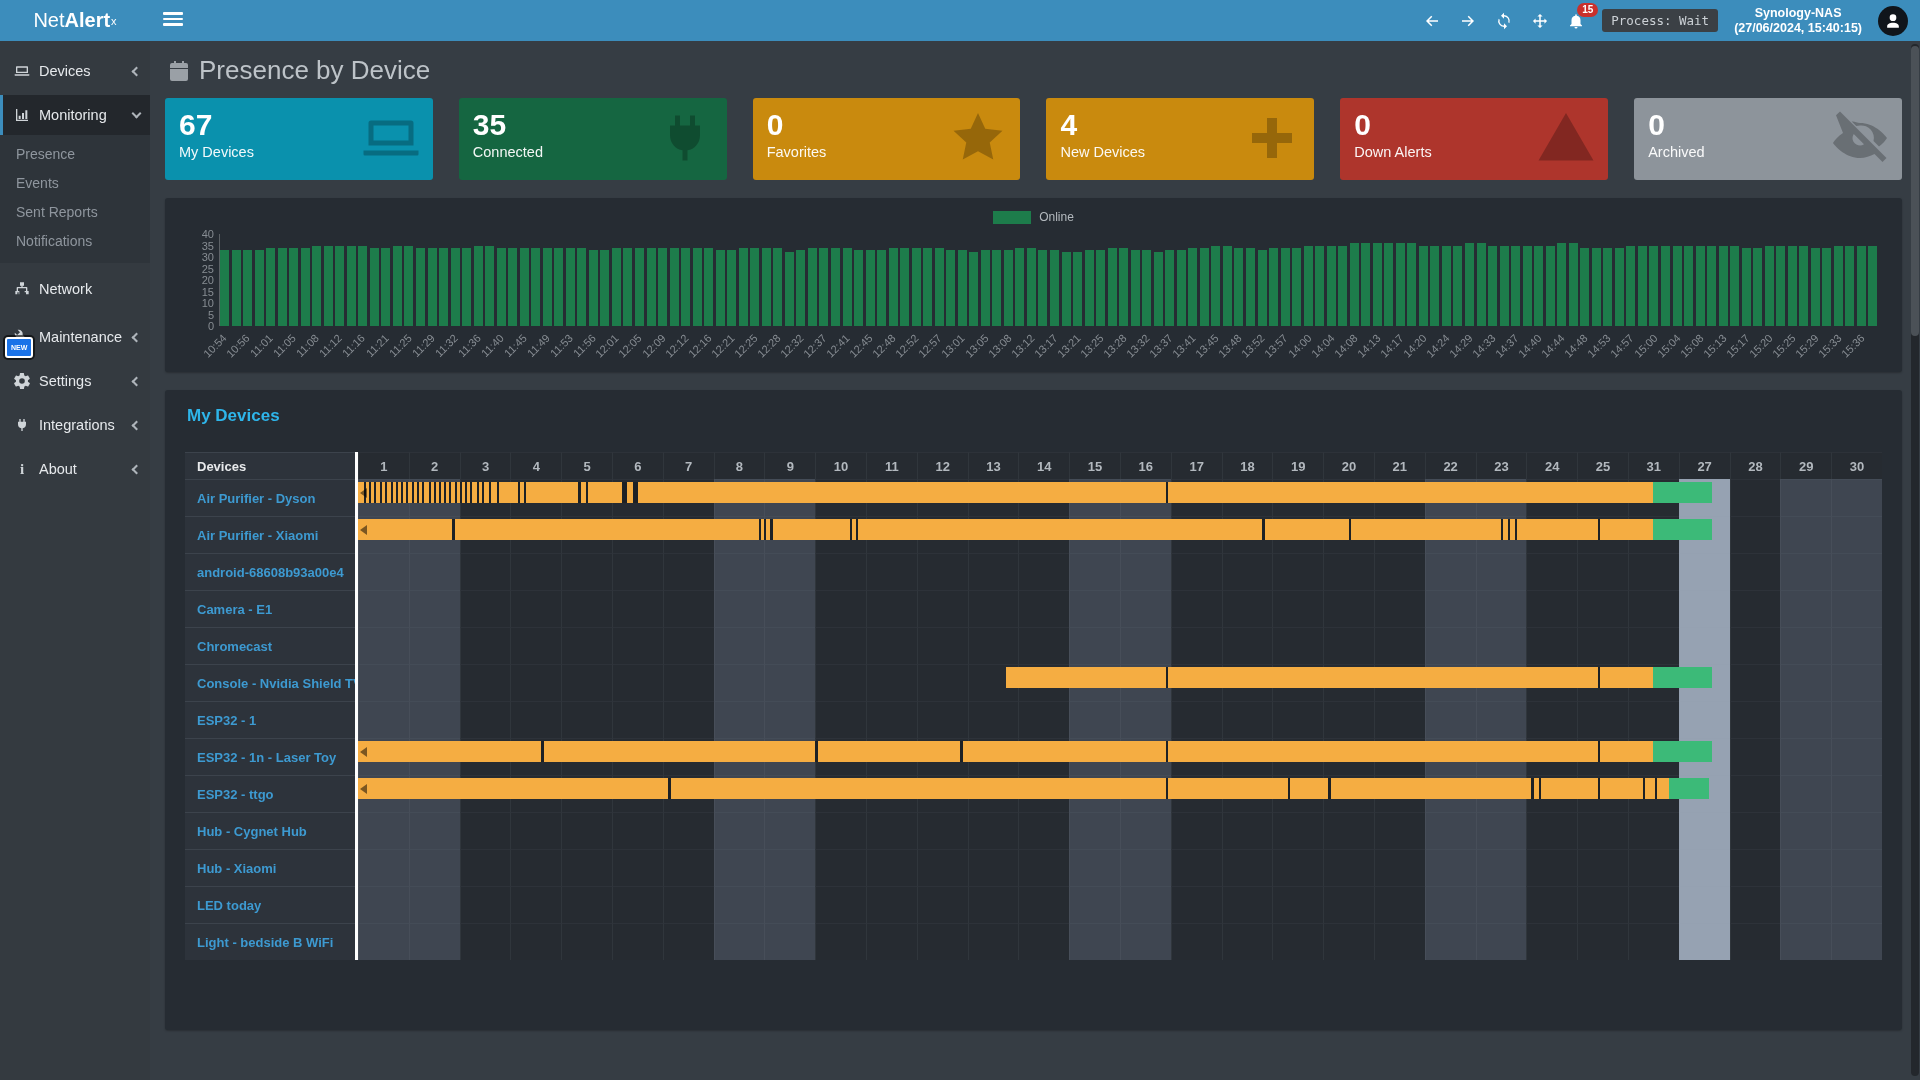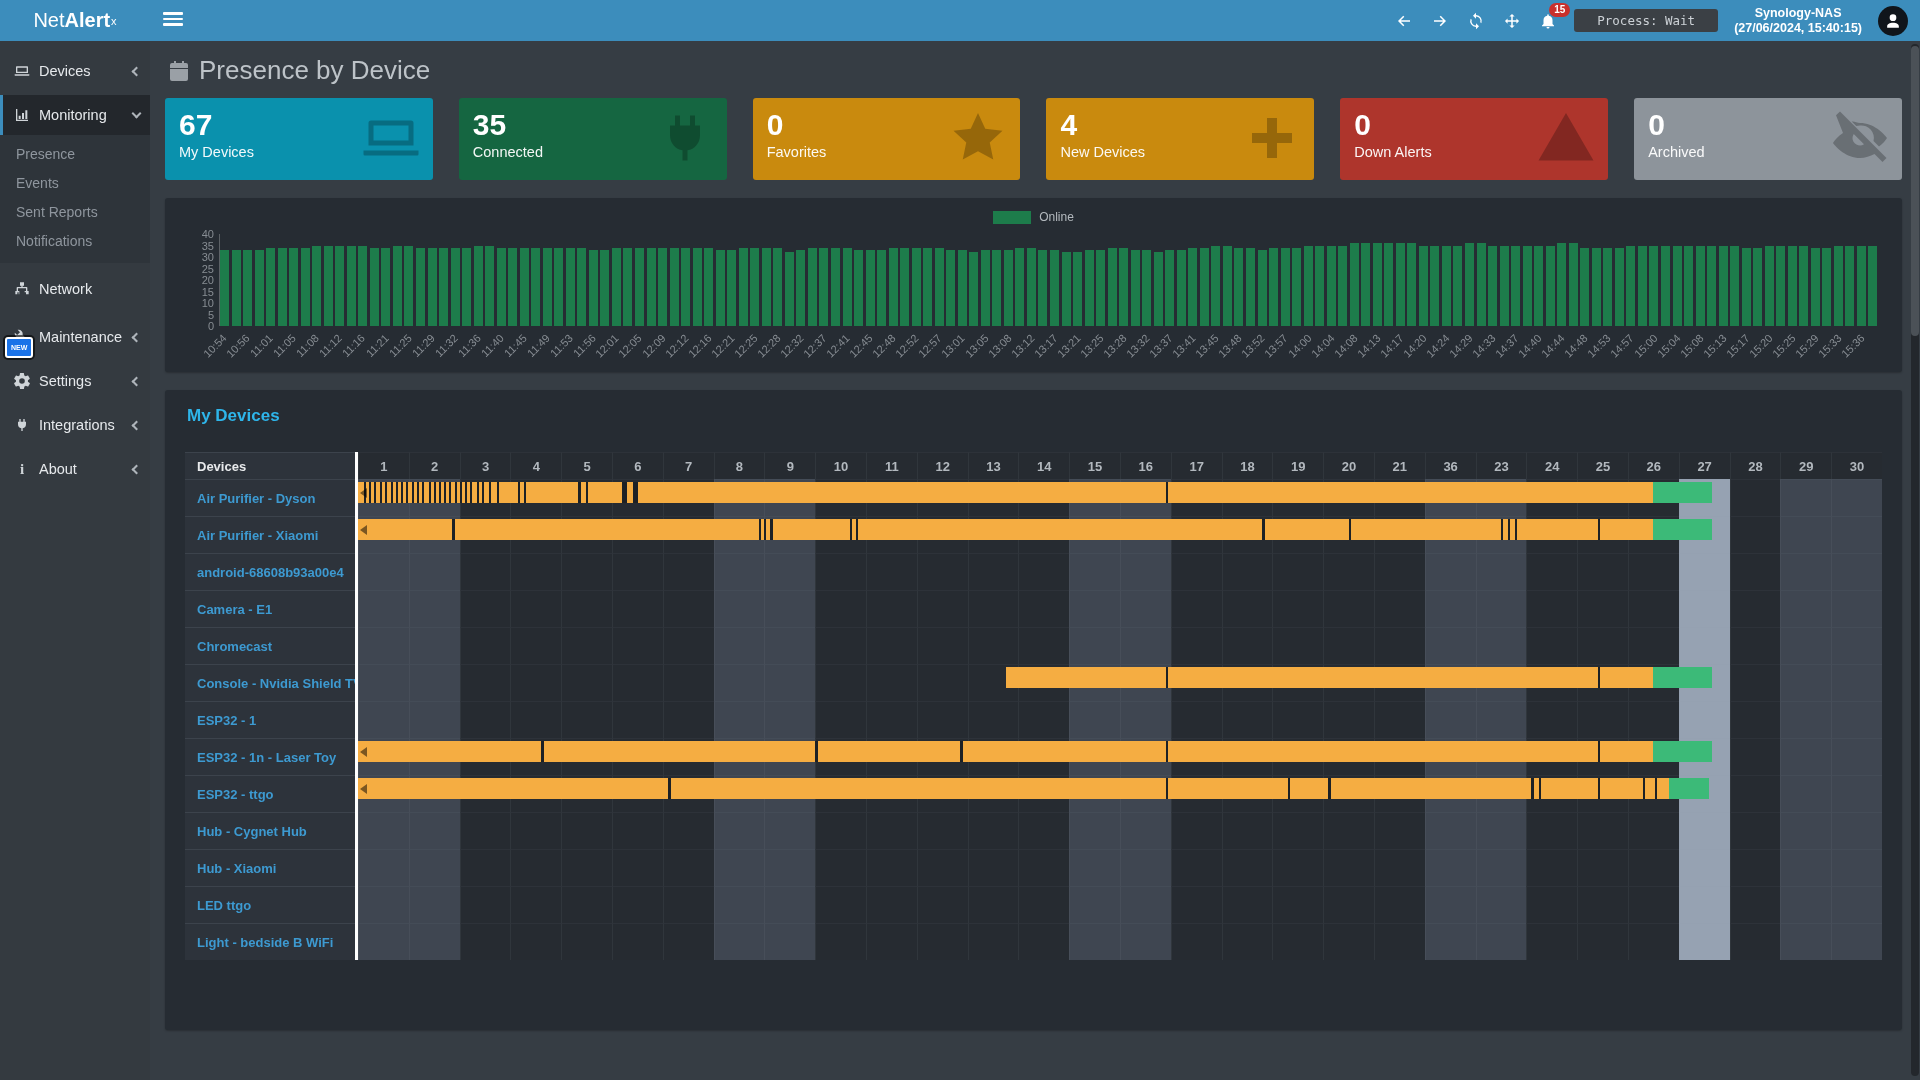--- a/index.html
+++ b/index.html
@@ -22,21 +22,21 @@
   .brand{position:absolute;left:0;top:0;width:150px;height:41px;display:flex;align-items:center;justify-content:center;color:#fff;font-size:20px;cursor:pointer;}
   .brand b{font-weight:bold;}
   .brand sup{font-size:11px;margin-left:1px;}
   .hamburger{position:absolute;left:163px;top:12px;width:20px;height:16px;cursor:pointer;}
   .hamburger span{display:block;height:2.5px;background:#fff;margin-bottom:3px;border-radius:1px;}
   .tb-right{position:absolute;right:12px;top:0;height:41px;display:flex;align-items:center;gap:16px;}
   .tb-icon{width:20px;height:20px;color:#fff;cursor:pointer;display:inline-flex;align-items:center;justify-content:center;}
   .tb-icon svg{width:18px;height:18px;fill:currentColor;}
   .bell-wrap{position:relative;}
   .notif-badge{position:absolute;top:-8px;right:-12px;background:#c9302c;color:#fff;font-size:10px;font-weight:bold;padding:1px 5px;border-radius:8px;line-height:12px;}
-  .process-badge{background:#3b4045;color:#ccd1d6;font-family:"DejaVu Sans Mono",monospace;font-size:12.5px;padding:4px 23px;border-radius:3px;white-space:nowrap;}
+  .process-badge{background:#3b4045;color:#ccd1d6;font-family:"DejaVu Sans Mono",monospace;font-size:12.5px;padding:4px 9px;border-radius:3px;white-space:nowrap;}
   .host-block{color:#fff;font-size:12.5px;font-weight:bold;line-height:15px;text-align:center;}
   .avatar{width:30px;height:30px;border-radius:50%;background:#10151b;display:flex;align-items:center;justify-content:center;cursor:pointer;}
   .avatar svg{width:20px;height:20px;fill:#fff;}
 
   
   .sidebar{position:absolute;left:0;top:41px;width:150px;bottom:0;background:var(--sidebar);z-index:20;padding-top:10px;}
   .side-item{height:40px;display:flex;align-items:center;padding:0 10px 0 13px;color:#e6e9ec;font-size:14.5px;cursor:pointer;position:relative;margin-bottom:4px;}
   .side-item .s-icon{width:18px;height:18px;margin-right:8px;display:inline-flex;align-items:center;justify-content:center;color:#cfd4d8;flex:none;}
   .side-item .s-icon svg{width:16px;height:16px;fill:currentColor;}
   .side-label{flex:1;white-space:nowrap;overflow:hidden;}
@@ -706,25 +706,25 @@
             <div class="day-cell head">12</div>
             <div class="day-cell head">13</div>
             <div class="day-cell head">14</div>
             <div class="day-cell head">15</div>
             <div class="day-cell head">16</div>
             <div class="day-cell head">17</div>
             <div class="day-cell head">18</div>
             <div class="day-cell head">19</div>
             <div class="day-cell head">20</div>
             <div class="day-cell head">21</div>
-            <div class="day-cell head">36</div>
+            <div class="day-cell head">22</div>
             <div class="day-cell head">23</div>
             <div class="day-cell head">24</div>
             <div class="day-cell head">25</div>
-            <div class="day-cell head">26</div>
+            <div class="day-cell head">31</div>
             <div class="day-cell head">27</div>
             <div class="day-cell head">28</div>
             <div class="day-cell head">29</div>
             <div class="day-cell head">30</div>
           </div>
         </div>
         <div class="cal-row">
           <div class="cal-name">Air Purifier - Dyson</div>
           <div class="cal-lane">
             <div class="day-cell weekend"></div>
@@ -1187,21 +1187,21 @@
             <div class="day-cell"></div>
             <div class="day-cell"></div>
             <div class="day-cell"></div>
             <div class="day-cell today"></div>
             <div class="day-cell"></div>
             <div class="day-cell weekend"></div>
             <div class="day-cell weekend"></div>
           </div>
         </div>
         <div class="cal-row">
-          <div class="cal-name">LED ttgo</div>
+          <div class="cal-name">LED today</div>
           <div class="cal-lane">
             <div class="day-cell weekend"></div>
             <div class="day-cell weekend"></div>
             <div class="day-cell"></div>
             <div class="day-cell"></div>
             <div class="day-cell"></div>
             <div class="day-cell"></div>
             <div class="day-cell"></div>
             <div class="day-cell weekend"></div>
             <div class="day-cell weekend"></div>

